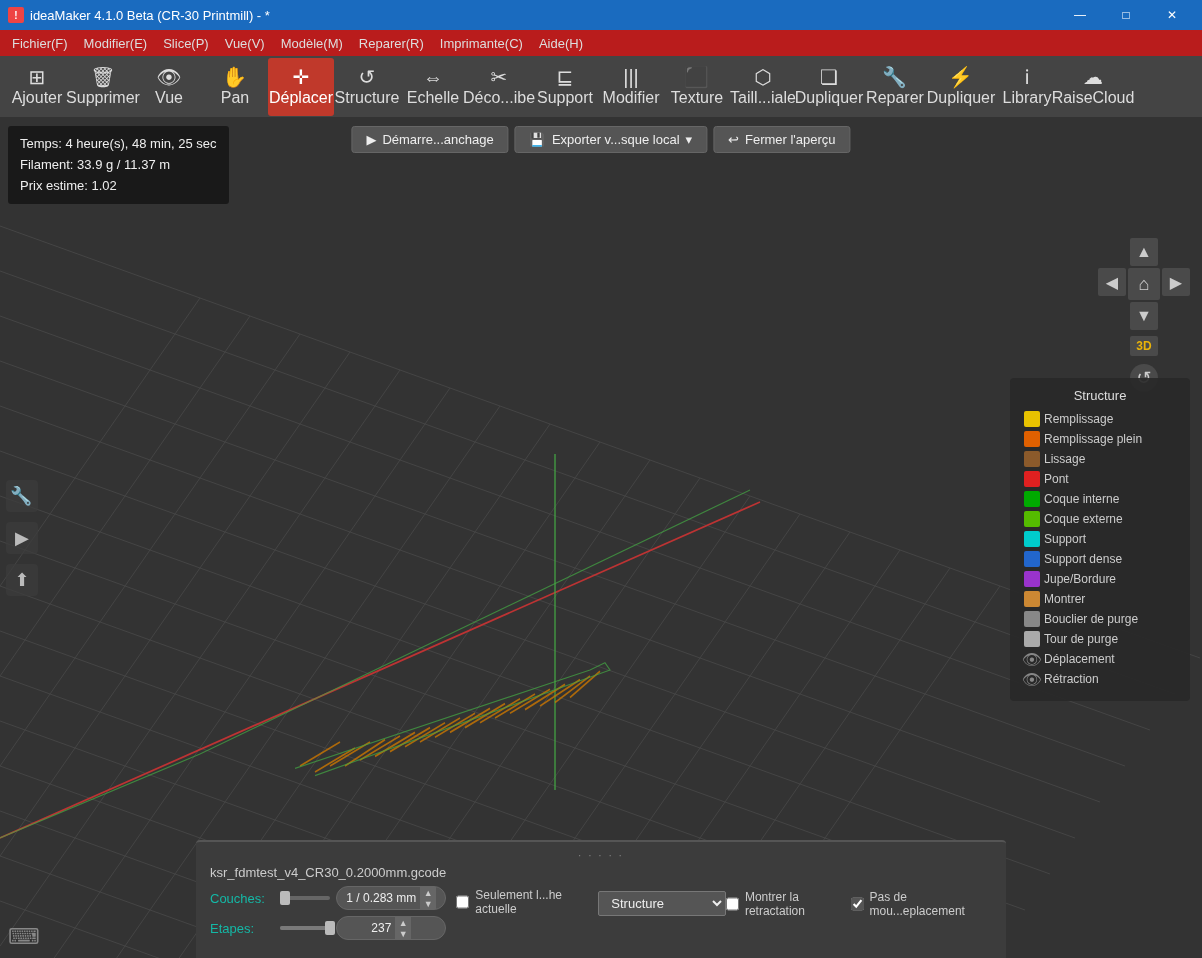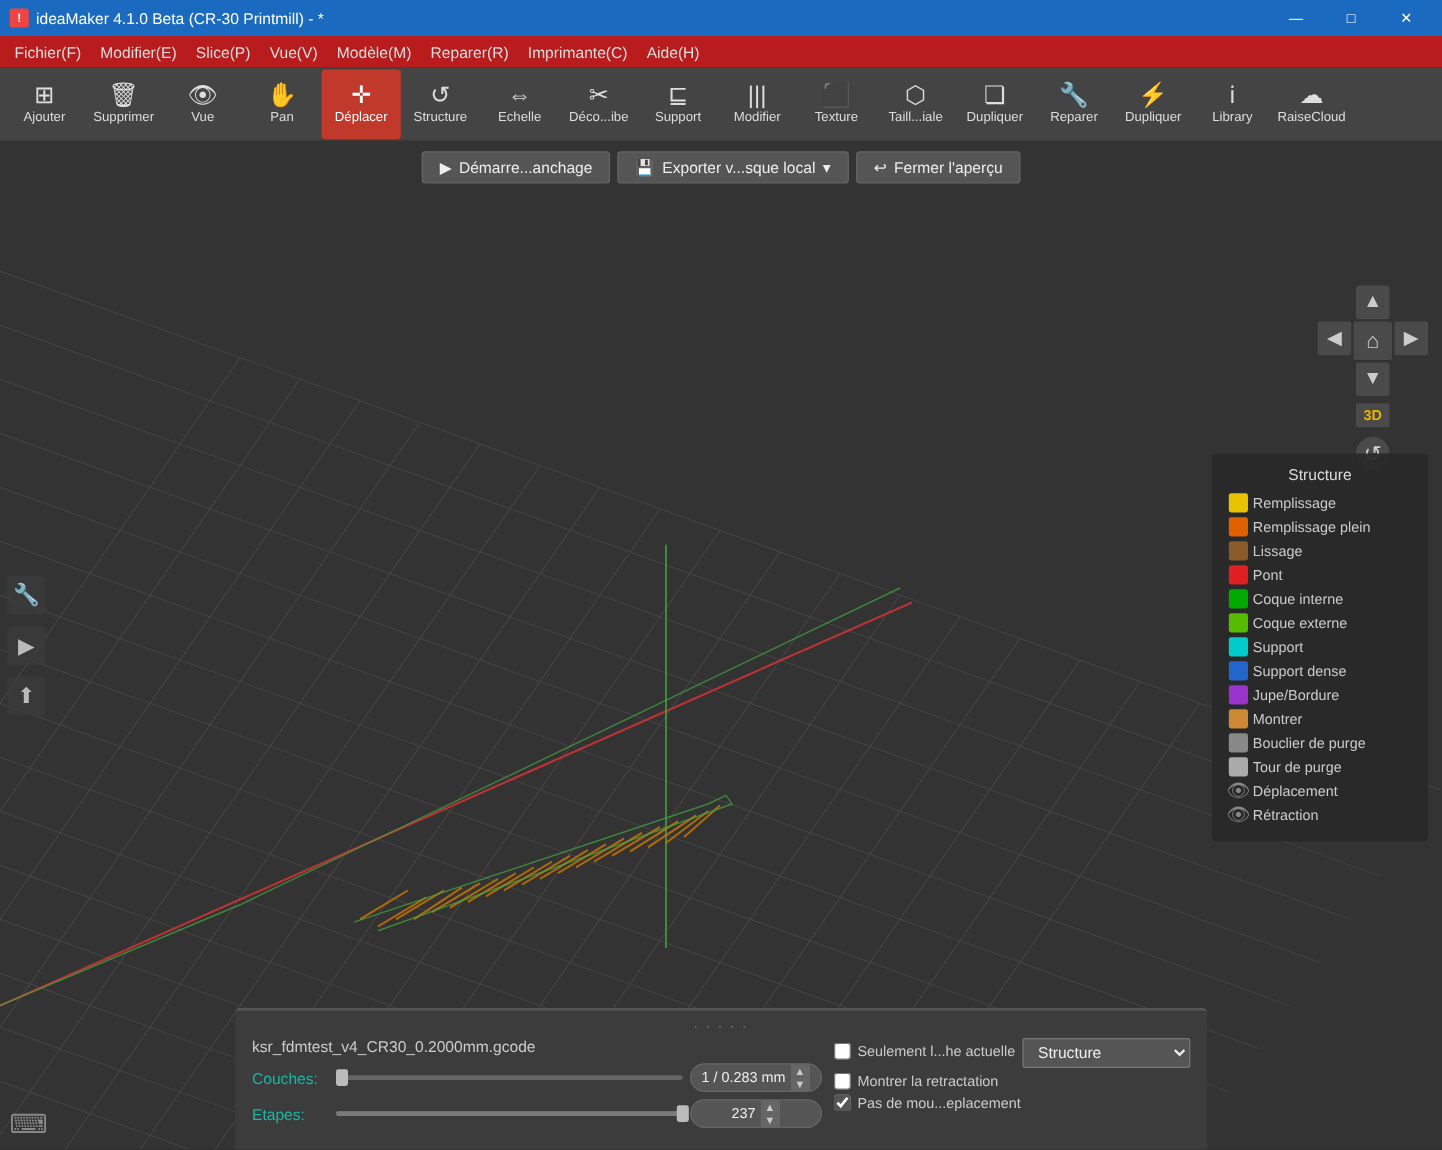--- a/index.html
+++ b/index.html
@@ -26,21 +26,21 @@
     #toolbar {
       width: 100%; height: 62px; background: #444; display: flex; align-items: center; padding: 2px 4px; border-bottom: 1px solid #333;
     }
     .toolbar-btn {
       display: flex; flex-direction: column; align-items: center; justify-content: center;
       width: 66px; height: 58px; cursor: pointer; color: #ddd; font-size: 11px; gap: 2px;
       border-radius: 3px; flex-shrink: 0;
     }
     .toolbar-btn.active { background: #c0392b; color: white; }
     .toolbar-btn .tb-icon { font-size: 20px; line-height: 1; }
-    .toolbar-btn .tb-label { font-size: 11px; }
+    .toolbar-btn .tb-label { font-size: 16px; }
 
     
     #content { width: 100%; height: calc(958px - 118px); position: relative; background: #3a3a3a; }
 
     
     #info-panel {
       position: absolute; top: 8px; left: 8px; background: rgba(0,0,0,0.5); color: #eee;
       padding: 8px 12px; font-size: 13px; line-height: 1.6; z-index: 10; border-radius: 3px;
     }
 
@@ -119,21 +119,21 @@
     .checkbox-row { display: flex; align-items: center; gap: 6px; margin-bottom: 4px; }
     .checkbox-row input[type=checkbox] { width: 14px; height: 14px; cursor: pointer; accent-color: #555; }
     .checkbox-row label { color: #ccc; font-size: 12px; cursor: pointer; }
     .dropdown-select {
       background: #555; color: #eee; border: 1px solid #777; padding: 3px 8px;
       font-size: 13px; border-radius: 2px; cursor: pointer; width: 140px;
     }
 
     
     .bottom-left { flex: 1; }
-    .bottom-right { display: flex; flex-direction: column; justify-content: flex-start; padding-left: 10px; min-width: 220px; }
+    .bottom-right { display: flex; justify-content: center; padding-left: 10px; min-width: 220px; }
     .bottom-inner { display: flex; }
 
     
     svg.grid-svg { position: absolute; top: 0; left: 0; width: 100%; height: 100%; }
   </style>
 </head>
 <body>
 
 <div id="title-bar">
   <div class="title-left">
@@ -310,20 +310,25 @@
         <line x1="540" y1="490" x2="580" y2="468"></line>
         <line x1="555" y1="487" x2="590" y2="465"></line>
         <line x1="570" y1="483" x2="600" y2="461"></line>
       </g>
 
       <polyline points="295,542 590,460 605,454 610,460 315,548" fill="none" stroke="#44aa44" stroke-width="1" opacity="0.7"></polyline>
 
     </svg>
   </div>
 
+  <div id="info-panel">
+    <div>Temps: 4 heure(s), 48 min, 25 sec</div>
+    <div>Filament: 33.9 g / 11.37 m</div>
+    <div>Prix estime:  1.02</div>
+  </div>
 
   <div id="action-bar">
     <button class="action-btn">
       <span>▶</span>
       <span>Démarre...anchage</span>
     </button>
     <button class="action-btn">
       <span>💾</span>
       <span>Exporter v...sque local</span>
       <span>▾</span>

